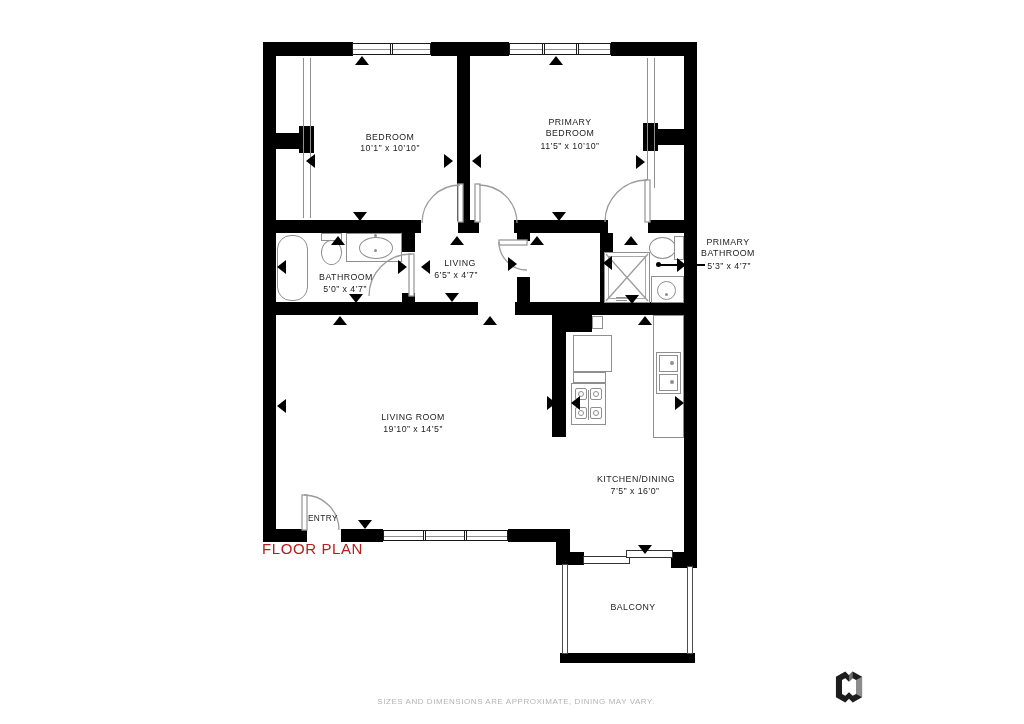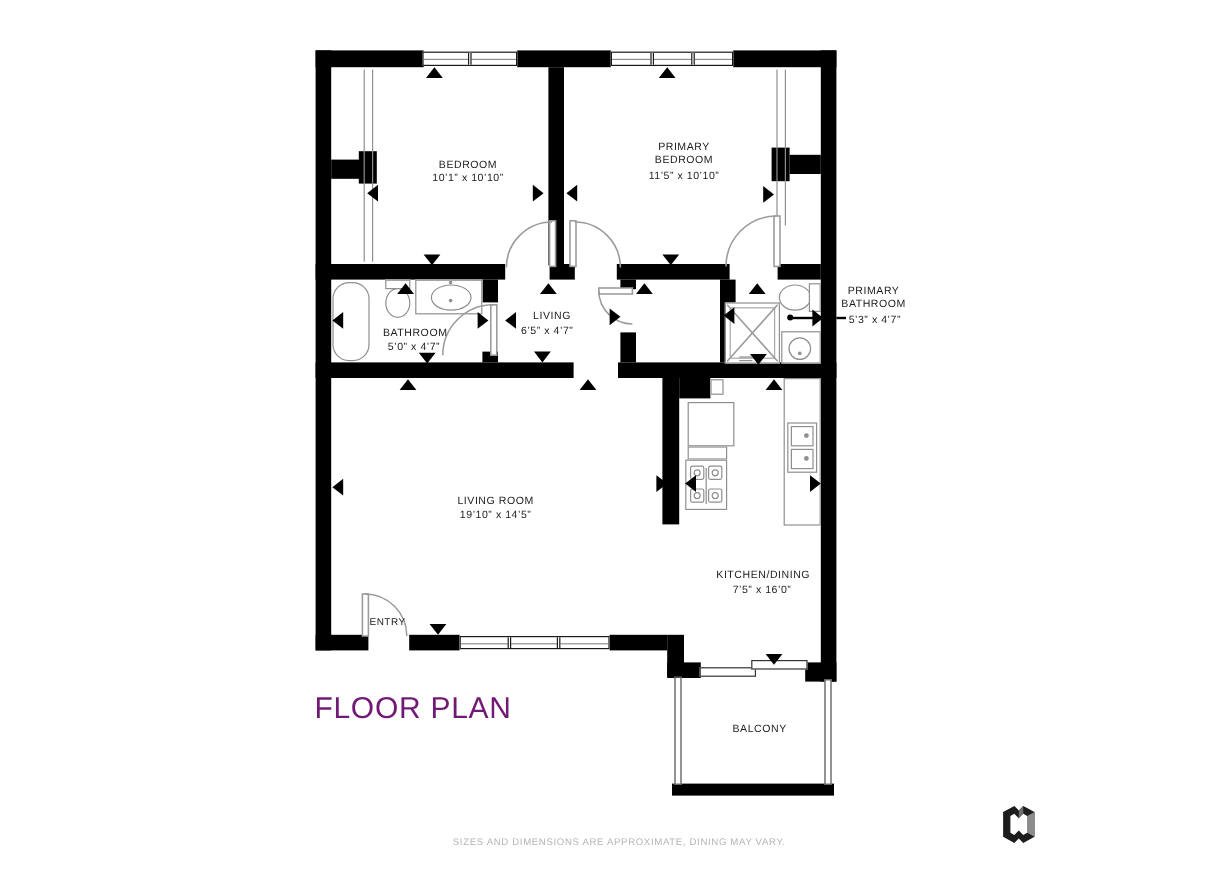--- a/index.html
+++ b/index.html
@@ -16,22 +16,22 @@
   .closet{position:absolute;border-left:1px solid #8f8f8f;border-right:1px solid #8f8f8f;box-sizing:border-box;}
   .tri{position:absolute;width:0;height:0;}
   .tri-up{border-left:7px solid transparent;border-right:7px solid transparent;border-bottom:9px solid #000;}
   .tri-down{border-left:7px solid transparent;border-right:7px solid transparent;border-top:9px solid #000;}
   .tri-left{border-top:7px solid transparent;border-bottom:7px solid transparent;border-right:9px solid #000;}
   .tri-right{border-top:7px solid transparent;border-bottom:7px solid transparent;border-left:9px solid #000;}
   .lbl{position:absolute;transform:translateX(-50%);font-size:8.8px;font-weight:500;
        letter-spacing:.45px;color:#1c1c1c;white-space:nowrap;}
   .hair{position:absolute;background:#8f8f8f;}
   #arc-layer{position:absolute;left:0;top:0;pointer-events:none;}
-  #title{position:absolute;left:262px;top:540px;font-size:25px;font-weight:500;
-         letter-spacing:.6px;color:#701a75;margin-top:36px;}
+  #title{position:absolute;left:262px;top:540px;font-size:15px;font-weight:500;
+         letter-spacing:.6px;color:#b91c1c;}
   #disclaimer{position:absolute;left:516px;top:697px;transform:translateX(-50%);
          font-size:8px;font-weight:500;letter-spacing:.55px;color:#b4b4b4;}
   #logo{position:absolute;left:835px;top:670px;display:flex;align-items:center;}
   #logo-text{font-size:23.5px;font-weight:700;letter-spacing:-.4px;color:#202020;margin-left:11px;}
 </style>
 </head>
 <body>
 
 <div id="stage">
 

